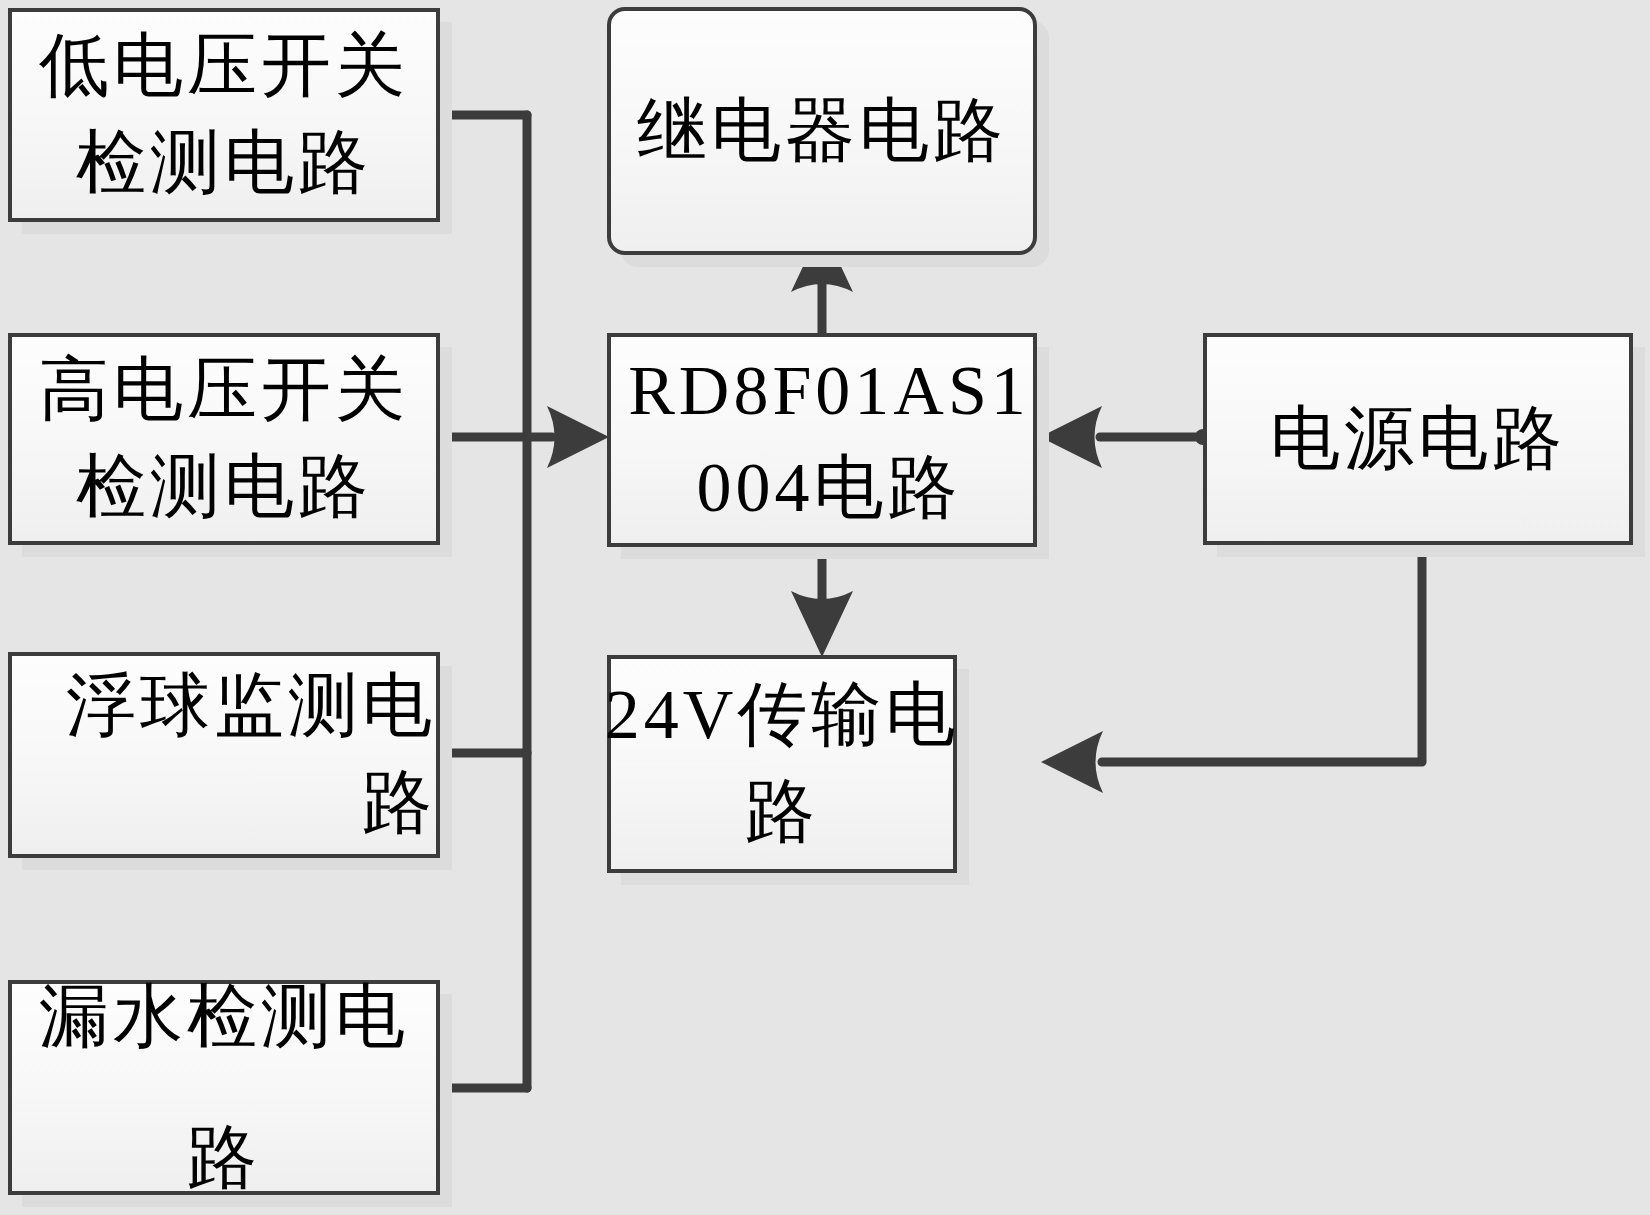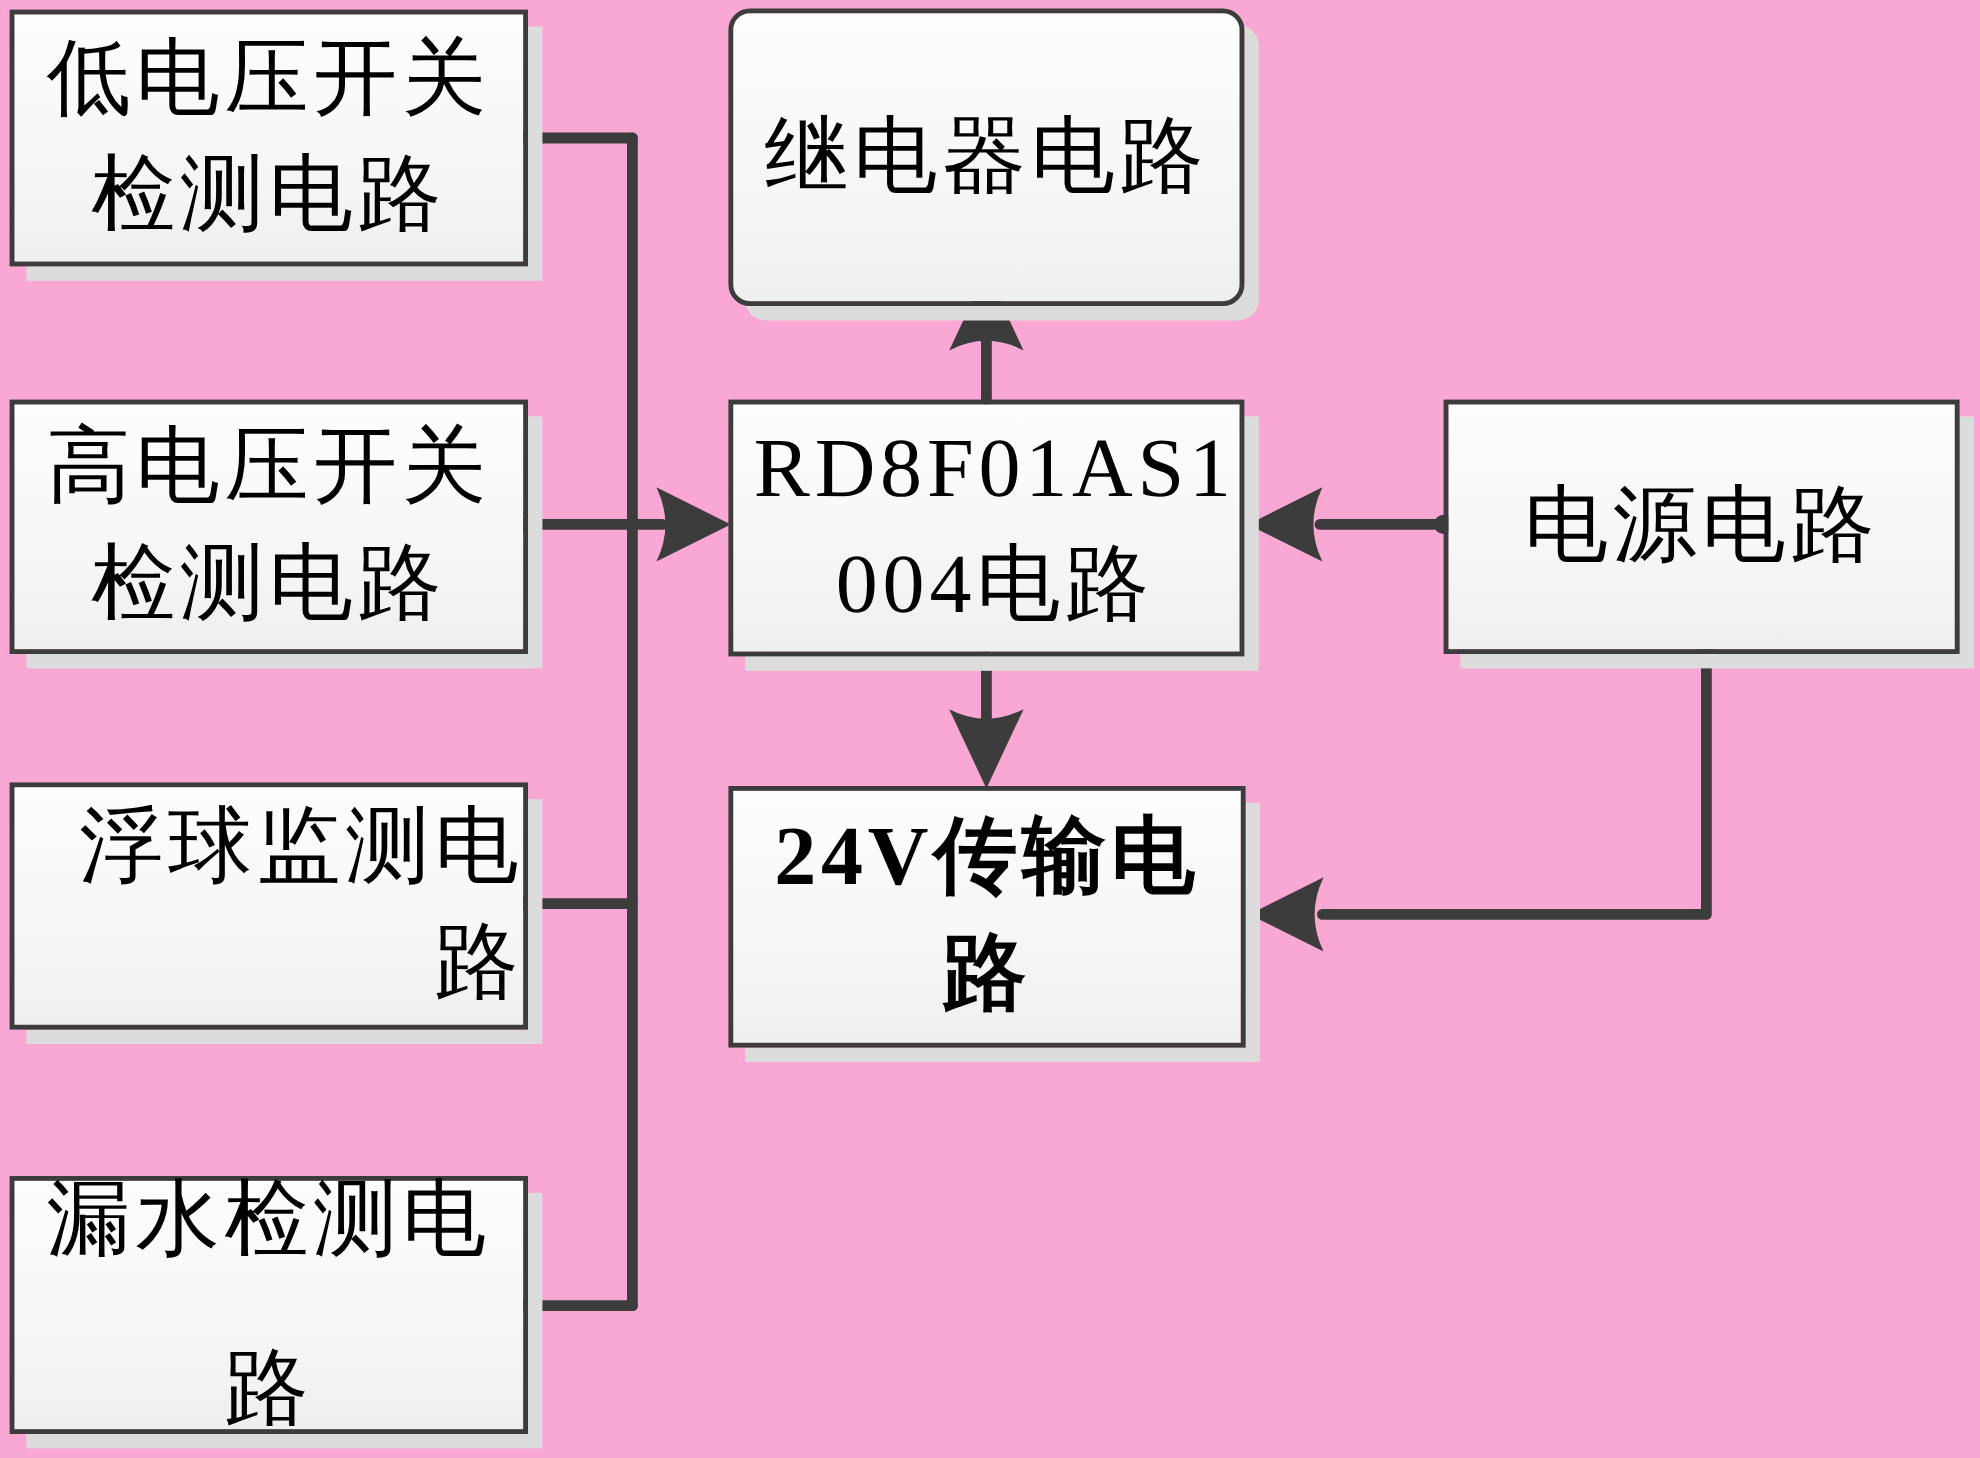--- a/index.html
+++ b/index.html
@@ -1,19 +1,19 @@
 <!DOCTYPE html>
 <html><head>
 <meta charset="utf-8">
 <style>
   html,body{margin:0;padding:0;background:#ffffff;}
   .canvas{
     position:relative;
     width:1650px;height:1215px;
-    background:#f9a8d4;
+    background:#e5e5e5;
     font-family:"Liberation Serif","DejaVu Serif",serif;
     overflow:hidden;
   }
   .wires{position:absolute;left:0;top:0;width:1650px;height:1215px;}
   .node{
     position:absolute;
     box-sizing:border-box;
     border:4px solid #3c3c3c;
     background:linear-gradient(180deg,#fdfdfd 0%,#f7f7f7 55%,#efefef 100%);
     box-shadow:13px 13px 0 -1px #dcdcdc;
@@ -28,21 +28,21 @@
     letter-spacing:4px;
   }
   .node .ln{display:block;white-space:nowrap;}
   
   .b-low   {left:8px;   top:8px;   width:432px; height:214px;}
   .b-high  {left:8px;   top:333px; width:432px; height:212px;}
   .b-float {left:8px;   top:652px; width:432px; height:206px;align-items:flex-end;}
   .b-leak  {left:8px;   top:980px; width:432px; height:215px;gap:44px;}
   .b-relay {left:607px; top:7px;   width:430px; height:248px;border-radius:18px;}
   .b-mcu   {left:607px; top:333px; width:430px; height:214px;padding-left:14px;}
-  .b-24v   {left:607px; top:655px; width:431px; height:218px;font-weight:bold;}
+  .b-24v   {left:607px; top:655px; width:350px; height:218px;}
   .b-power {left:1203px;top:333px; width:430px; height:212px;}
 </style>
 </head>
 <body>
 
 <div class="canvas">
 
   <svg class="wires" viewBox="0 0 1650 1215" fill="none" stroke="#3c3c3c" stroke-width="9" stroke-linecap="round" stroke-linejoin="round">
 
     <path d="M527 115 V1088"></path>

